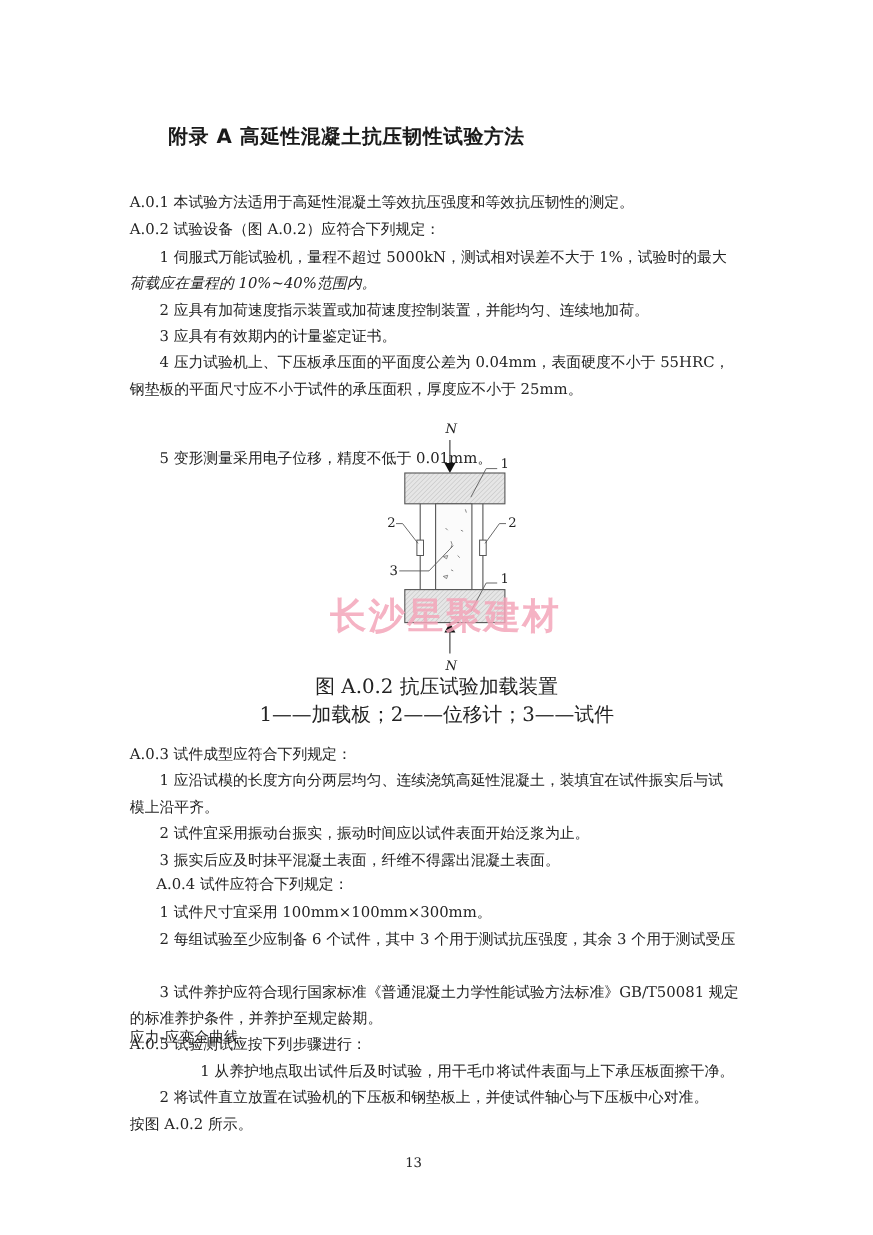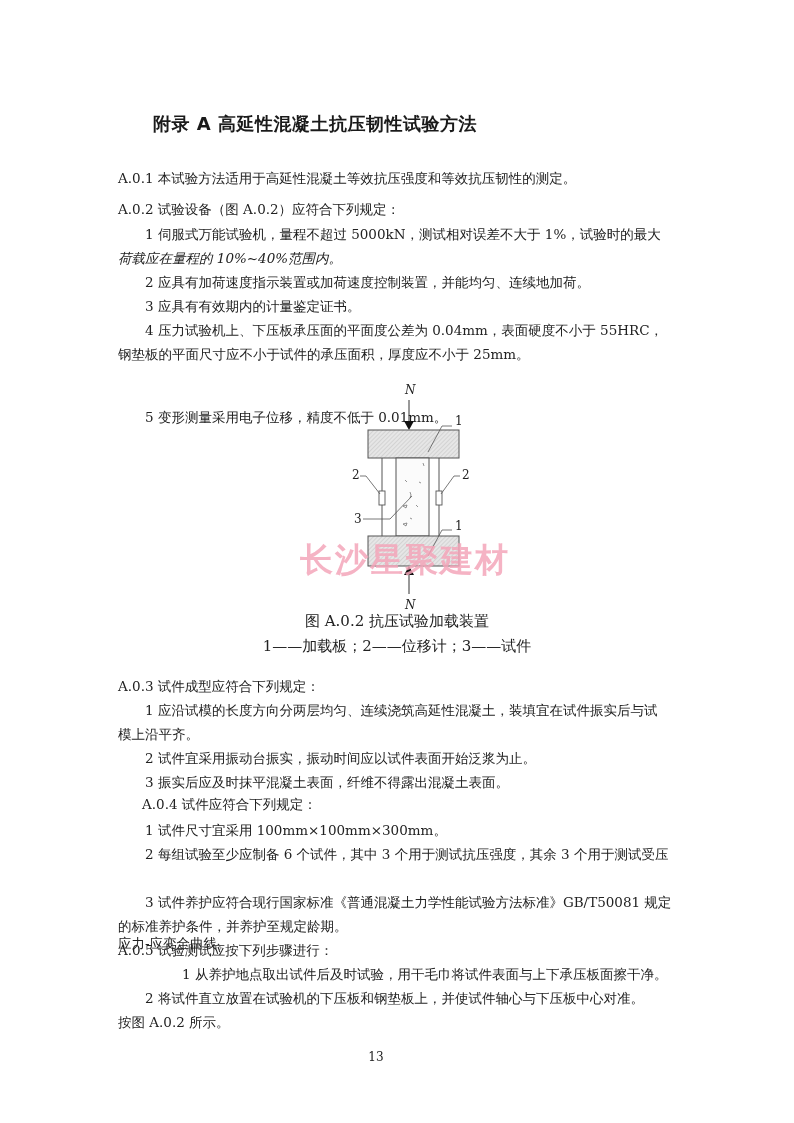--- a/index.html
+++ b/index.html
@@ -7,30 +7,30 @@
          font-family:"DejaVu Serif","Liberation Serif",serif; color:#222; }
   .title { position:absolute; top:112px; left:0; width:630px; text-align:center;
            font-family:"DejaVu Sans","Liberation Sans",sans-serif; font-size:18px; font-weight:bold; color:#1a1a1a; letter-spacing:0.5px; }
   .line { position:absolute; font-size:13.5px; line-height:18px; white-space:nowrap; color:#222; }
   .l0 { left:118px; }
   .l1 { left:145px; }
   .fig { position:absolute; left:330px; top:380px; width:160px; height:232px; }
   .watermark { position:absolute; left:280px; top:538px; width:250px; text-align:center;
                font-family:"DejaVu Sans","Liberation Sans",sans-serif; font-size:33px; font-weight:bold;
                color:#f4a6ba; opacity:0.85; letter-spacing:2px; }
-  .caption { position:absolute; left:0; width:794px; text-align:center; font-size:15px; color:#222; }
+  .caption { position:absolute; left:0; width:794px; text-align:center; font-size:18px; color:#222; }
   .pagenum { position:absolute; top:1050px; left:0; width:752px; text-align:center; font-size:12px; color:#222; }
 </style>
 </head>
 <body>
 
 <div class="title">附录 A  高延性混凝土抗压韧性试验方法</div>
 
 <div id="lines">
-    <div class="line l0" style="top: 169px;">A.0.1  本试验方法适用于高延性混凝土等效抗压强度和等效抗压韧性的测定。</div>
+    <div class="line l0" style="top: 175px;">A.0.1  本试验方法适用于高延性混凝土等效抗压强度和等效抗压韧性的测定。</div>
     <div class="line l0" style="top: 200px;">A.0.2  试验设备（图 A.0.2）应符合下列规定：</div>
     <div class="line l1" style="top: 225px;">1    伺服式万能试验机，量程不超过 5000kN，测试相对误差不大于 1%，试验时的最大</div>
     <div class="line l0" style="top: 249px; font-style: italic;">荷载应在量程的 10%~40%范围内。</div>
     <div class="line l1" style="top: 273px;">2    应具有加荷速度指示装置或加荷速度控制装置，并能均匀、连续地加荷。</div>
     <div class="line l1" style="top: 297px;">3    应具有有效期内的计量鉴定证书。</div>
     <div class="line l1" style="top: 321px;">4    压力试验机上、下压板承压面的平面度公差为 0.04mm，表面硬度不小于 55HRC，</div>
     <div class="line l0" style="top: 345px;">钢垫板的平面尺寸应不小于试件的承压面积，厚度应不小于 25mm。</div>
     <div class="line l1" style="top: 369px; margin-top: 39px;">5    变形测量采用电子位移，精度不低于 0.01mm。</div>
     <div class="line l0" style="top: 677px;">A.0.3  试件成型应符合下列规定：</div>
     <div class="line l1" style="top: 701px;">1 应沿试模的长度方向分两层均匀、连续浇筑高延性混凝土，装填宜在试件振实后与试</div>

